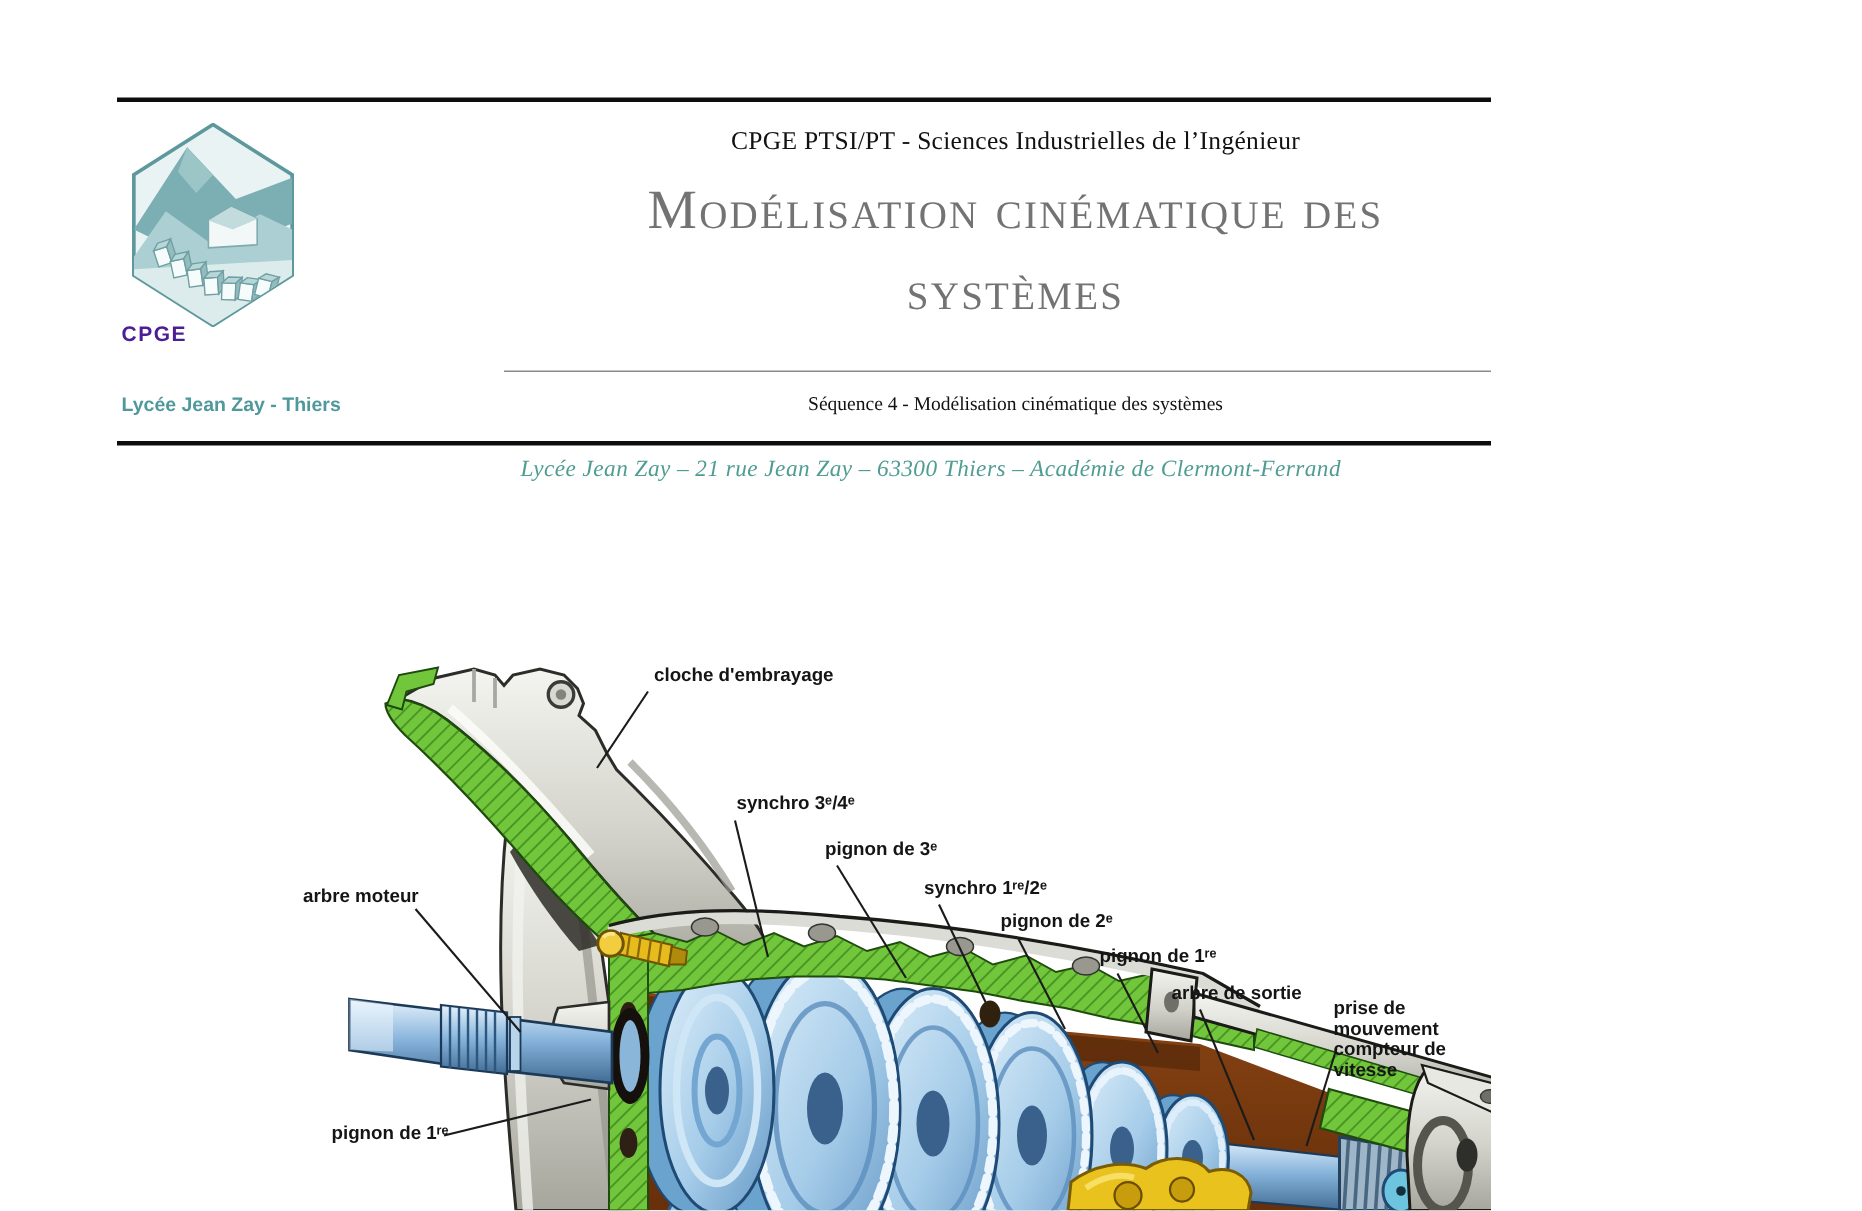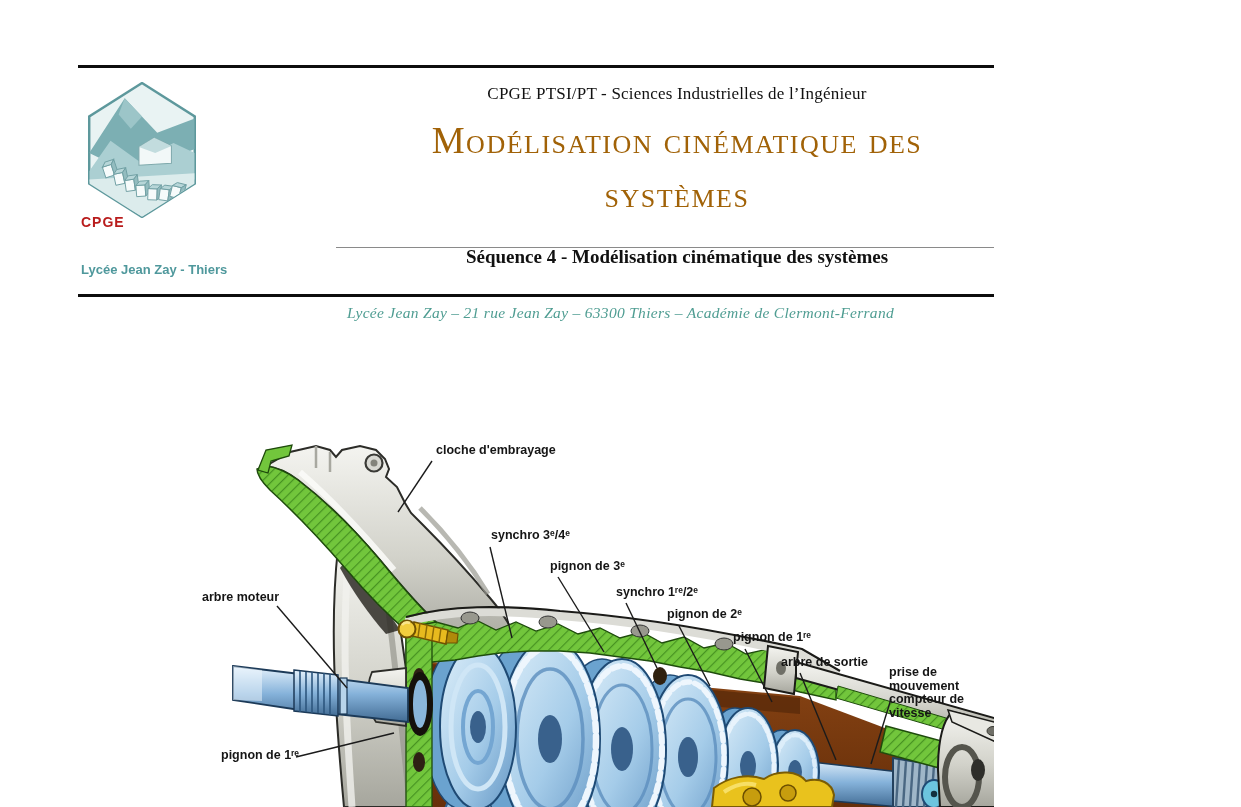--- a/index.html
+++ b/index.html
@@ -8,26 +8,26 @@
     overflow:hidden;font-family:"Liberation Serif","DejaVu Serif",serif;color:#111;
   }
   
   .rule-thick{position:absolute;left:78px;width:1085px;height:3px;background:#0d0d0d;}
   .rule-thin{position:absolute;height:1px;background:#9a9a9a;}
   
   .hdr-center{position:absolute;left:336px;width:682px;text-align:center;}
   .course-line{top:84px;font-size:17px;letter-spacing:.2px;}
   .main-title{
     top:114px;font-size:37px;line-height:54px;font-variant:small-caps;
-    letter-spacing:1.5px;white-space:pre-line;color:#a16207;
+    letter-spacing:1.5px;white-space:pre-line;color:#737373;
   }
   .hdr-right{position:absolute;left:1021px;width:142px;text-align:center;margin-top:32px;}
   .ptsi-cell{top:82px;font-size:19px;font-weight:bold;letter-spacing:1px;}
   .cours-cell{top:156px;font-size:23px;color:#1c1c1c;}
-  .seq-cell{top:246px;font-size:19px;font-weight:bold;}
+  .seq-cell{top:261px;font-size:13px;}
   .ver-cell{top:261px;font-size:17px;}
   .address{
     position:absolute;left:0;top:304px;width:1241px;text-align:center;
     font-style:italic;font-size:15.5px;letter-spacing:.3px;
   }
   
   .logo-wrap{position:absolute;left:80px;top:82px;width:140px;}
   .logo-cpge{position:absolute;left:81px;top:214px;font-family:"Liberation Sans","DejaVu Sans",sans-serif;
     font-size:14px;font-weight:bold;letter-spacing:1px;}
   .logo-name{position:absolute;left:79px;top:225px;font-family:"Liberation Sans","DejaVu Sans",sans-serif;
@@ -109,21 +109,21 @@
             </g>
           <g transform="translate(91,102) rotate(14)">
               <rect width="9" height="11" fill="#f6fbfb"></rect>
               <path d="M0,0 L4,-4 L13,-4 L9,0 Z" fill="#b7d6d8"></path>
               <path d="M9,0 L13,-4 L13,7 L9,11 Z" fill="#93bcbf"></path>
             </g>
         </g>
       </g>
     </svg>
   </div>
-  <div class="logo-cpge" style="color:#b91c1c">CPGE</div>
+  <div class="logo-cpge" style="color:#4c1d95">CPGE</div>
   <div class="logo-school" style="color:#4f989c">Lycée Jean Zay - Thiers</div>
 
   <svg class="diagram-svg" width="1241" height="807" viewBox="0 0 1241 807">
     <defs>
       <linearGradient id="silv" x1="0" y1="0" x2="0" y2="1">
         <stop offset="0" stop-color="#f4f4f0"></stop>
           <stop offset="0.55" stop-color="#d2d2ca"></stop>
           <stop offset="1" stop-color="#a6a69d"></stop>
       </linearGradient>
       <linearGradient id="silvR" x1="0" y1="0" x2="1" y2="0">

